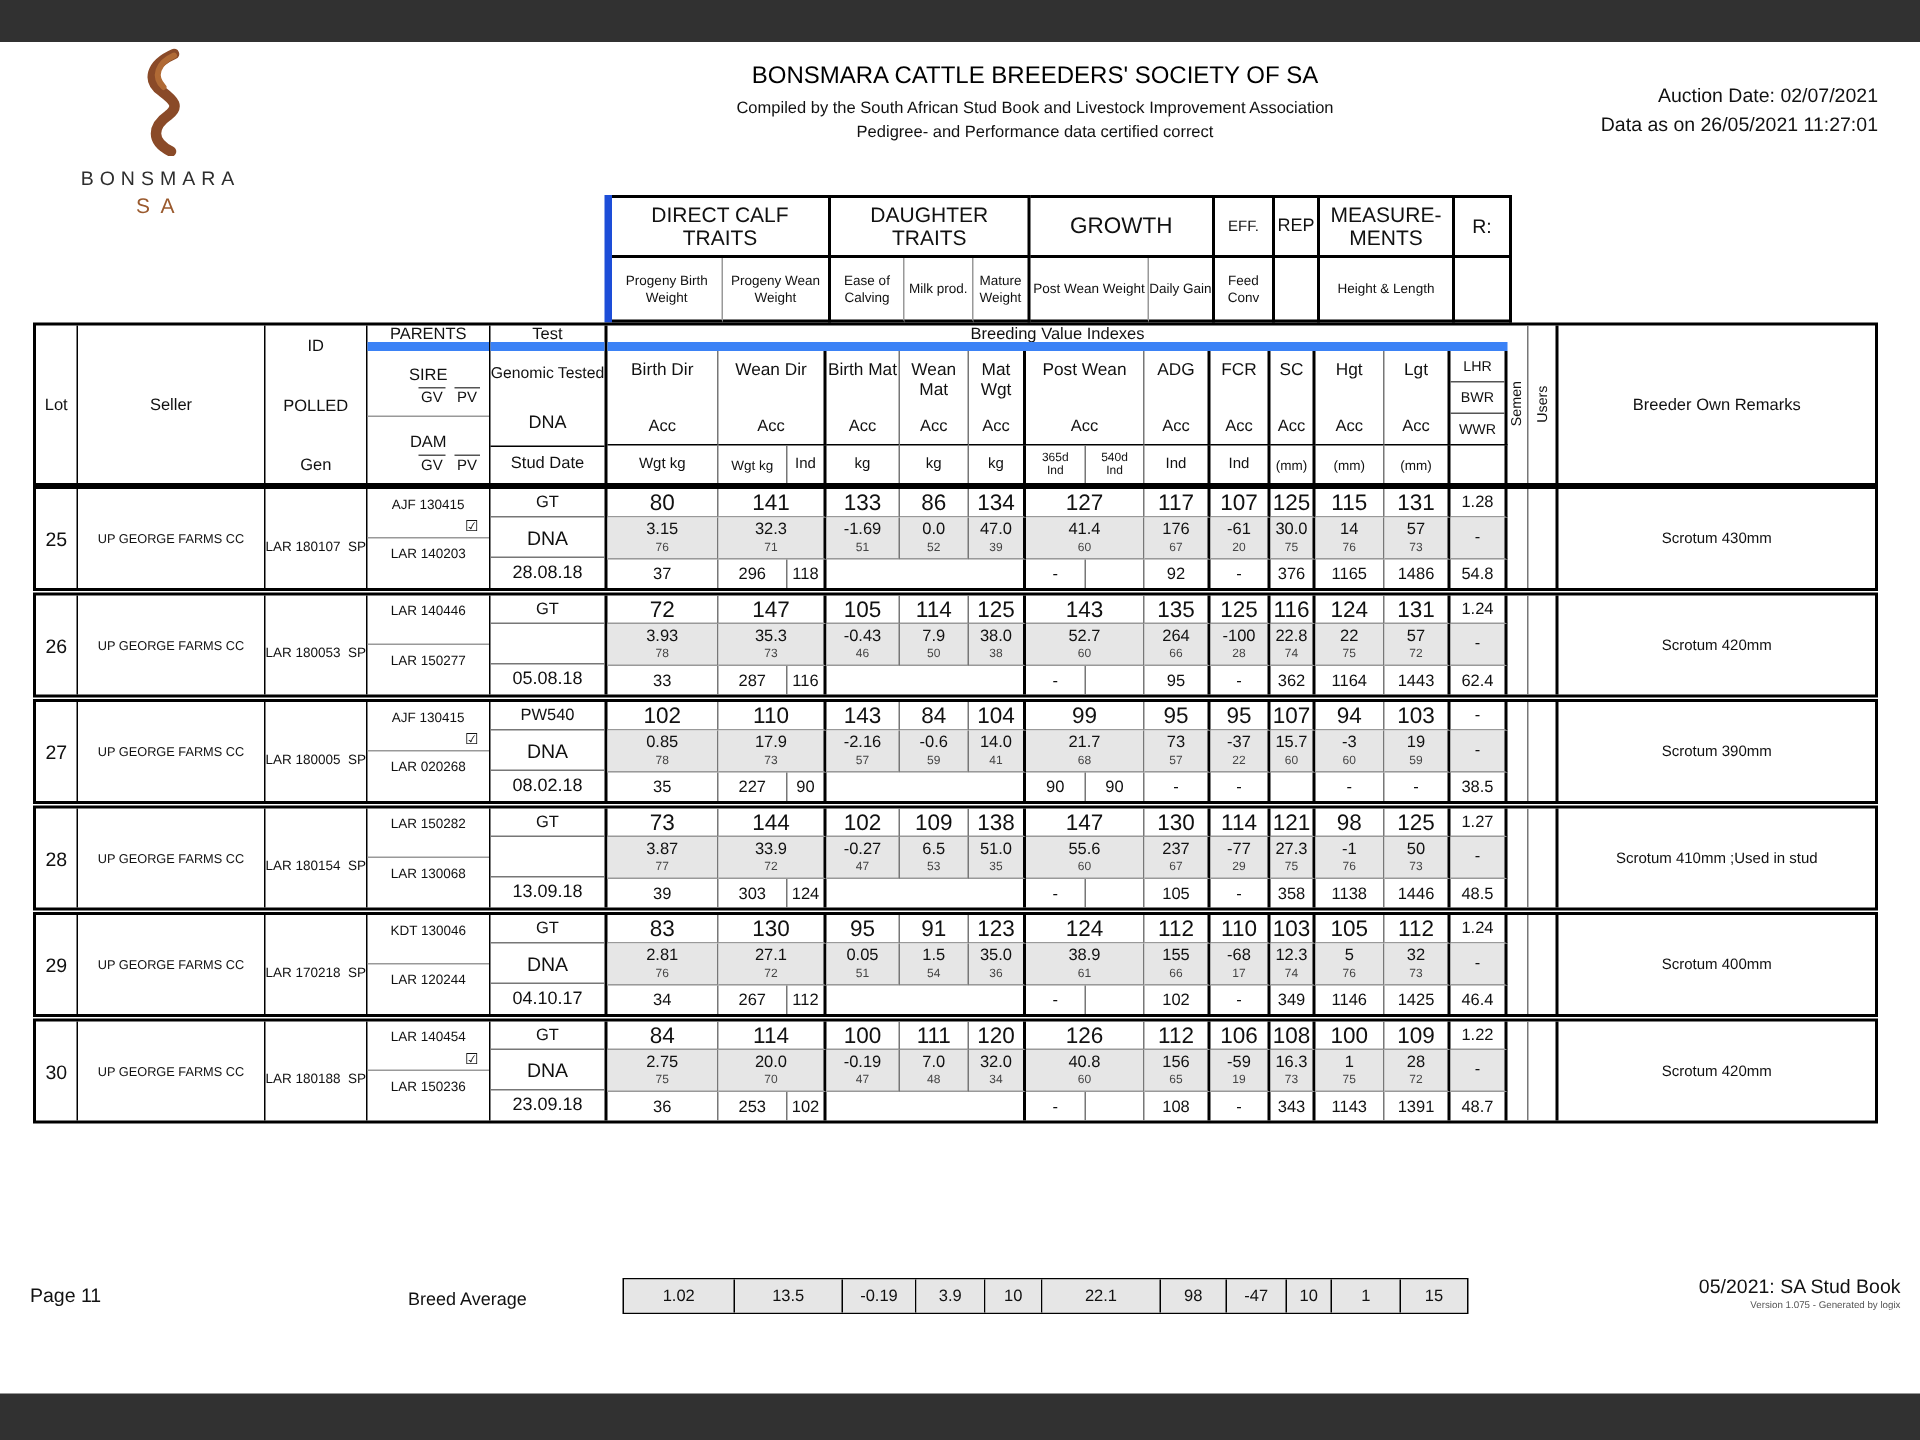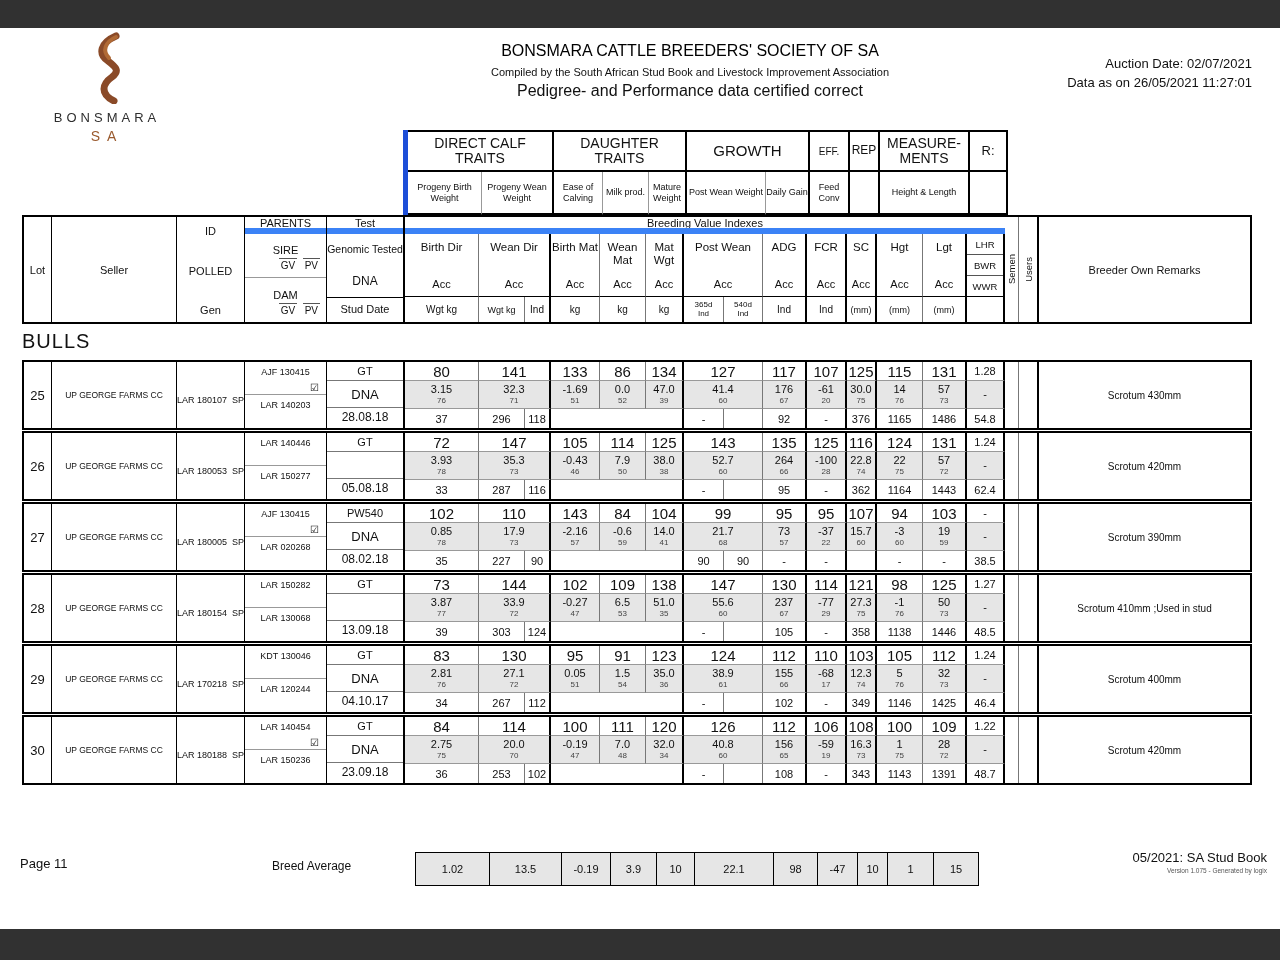--- a/index.html
+++ b/index.html
@@ -12,21 +12,21 @@
 
   
   .headzone{position:absolute;top:28px;left:0;width:1280px;height:102px}
   .logo{position:absolute;left:42px;top:4px;width:130px;text-align:center}
   .logo .mark{margin-left:10px}
   .logo .brand{font-size:13px;letter-spacing:4px;color:#2e2e2e;margin-top:2px}
   .logo .brandsub{font-size:14px;letter-spacing:7px;color:#9a5a2e;margin-top:3px}
   .titleblock{position:absolute;left:380px;top:14px;width:620px;text-align:center}
   .titleblock .t1{font-size:16px;color:#000}
   .titleblock .t2{font-size:11px;margin-top:6px}
-  .titleblock .t3{font-size:16px;margin-top:4px}
+  .titleblock .t3{font-size:11px;margin-top:4px}
   .auctionblock{position:absolute;right:28px;top:26px;text-align:right;font-size:13px;line-height:19px}
 
   
   .sheet{position:absolute;top:130px;left:22px;width:1230px}
   .cols{display:grid;grid-template-columns:28px 125px 68px 82px 78px 74px 46px 26px 49px 46px 38px 40px 39px 44px 40px 30px 46px 44px 38px 14px 20px 211px}
   .g1{grid-column-start:1}.g2{grid-column-start:2}.g3{grid-column-start:3}.g4{grid-column-start:4}.g5{grid-column-start:5}
   .g6{grid-column-start:6}.g7{grid-column-start:7}.g8{grid-column-start:8}.g9{grid-column-start:9}.g10{grid-column-start:10}
   .g11{grid-column-start:11}.g12{grid-column-start:12}.g13{grid-column-start:13}.g14{grid-column-start:14}.g15{grid-column-start:15}
   .g16{grid-column-start:16}.g17{grid-column-start:17}.g18{grid-column-start:18}.g19{grid-column-start:19}.g20{grid-column-start:20}
   .g21{grid-column-start:21}.g22{grid-column-start:22}
@@ -93,21 +93,21 @@
   .testcell .t1{height:19px;display:flex;align-items:center;justify-content:center;font-size:11px;border-bottom:1px solid #777}
   .testcell .t2{height:27px;display:flex;align-items:center;justify-content:center;font-size:13px;border-bottom:1px solid #777}
   .testcell .t3{height:18px;display:flex;align-items:center;justify-content:center;font-size:12px}
   .remcell{font-size:10px;padding:16px 6px}
 
   
   .footer{position:absolute;top:848px;left:12px;width:1280px;height:60px}
   .pageno{position:absolute;left:8px;top:8px;font-size:13px}
   .balabel{position:absolute;left:260px;top:11px;font-size:12px}
   .batable{position:absolute;left:403px;top:4px;display:flex;border:1px solid #000}
-  .batable .bacell{height:32px;background:#e6e6e6;border-right:1px solid #000;display:flex;align-items:center;justify-content:center;font-size:11px}
+  .batable .bacell{height:22px;background:#e6e6e6;border-right:1px solid #000;display:flex;align-items:center;justify-content:center;font-size:11px}
   .batable .bacell:last-child{border-right:none}
   .studbook{position:absolute;right:25px;top:2px;text-align:right}
   .studbook .sb1{font-size:13px}
   .studbook .sb2{font-size:6.5px;color:#555;margin-top:2px}
 </style>
 </head>
 <body>
 
 <div class="page">
   <div class="darkbar top"></div>
@@ -258,21 +258,20 @@
 
       <div class="cl g20 rall br">
           <span class="vert">Semen</span>
         </div>
       <div class="cl g21 rall bR">
           <span class="vert">Users</span>
         </div>
       <div class="cl g22 rall hl">Breeder Own Remarks</div>
     </div>
 
-    <div class="bulls">BULLS</div>
 
     <div id="rows-host">
     <div class="rowblock cols">
       <div class="cl g1 rall brk lotcell">25</div>
       <div class="cl g2 rall brk sellercell">UP GEORGE FARMS CC</div>
       <div class="idcell g3 rall brk">
         <span>LAR 180107</span>
         <span>SP</span>
       </div>
       <div class="stack g4 rall brk parcell">

